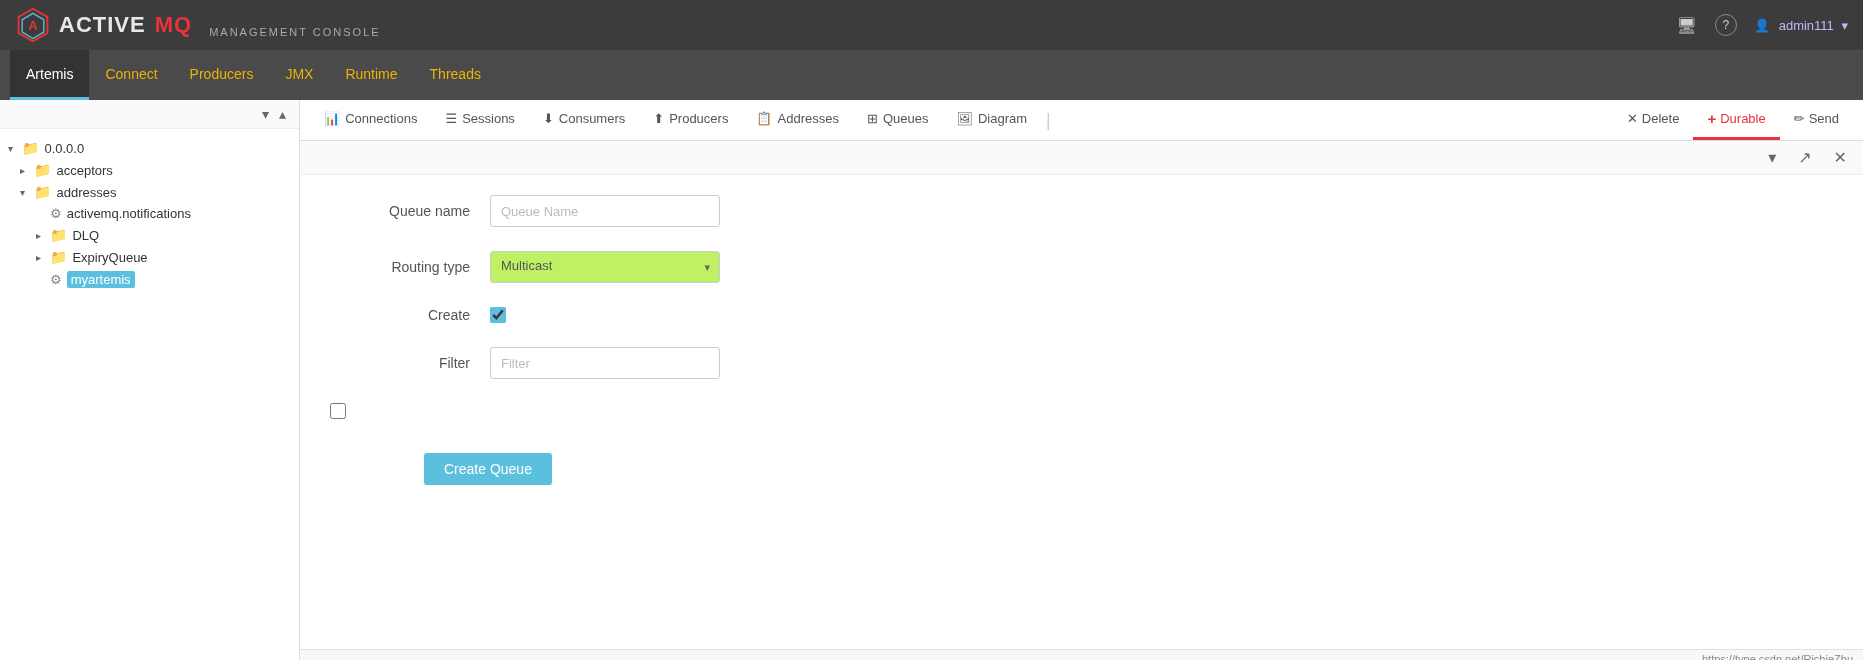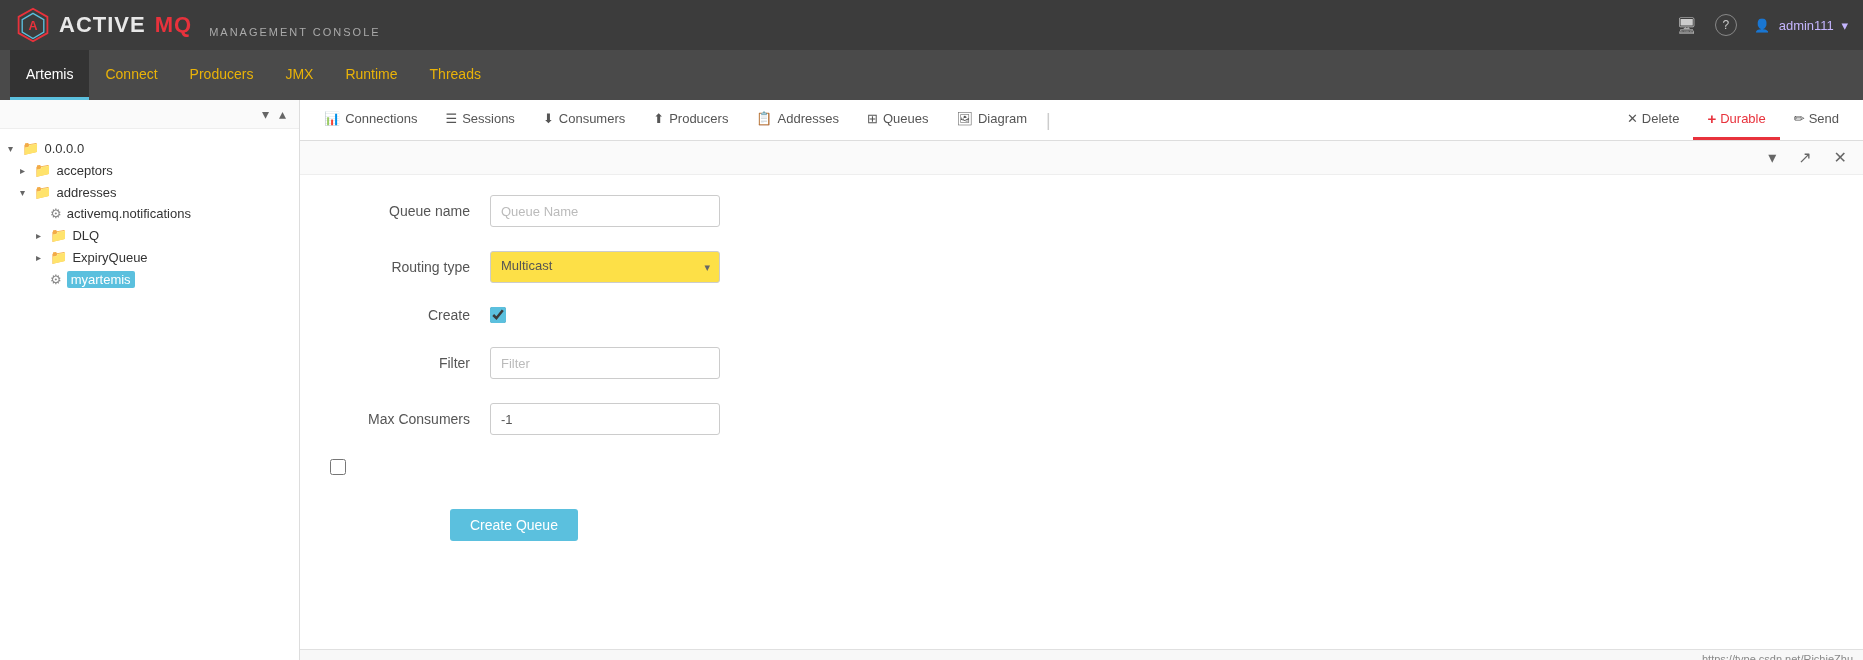--- a/index.html
+++ b/index.html
@@ -261,21 +261,21 @@
       width: 230px;
     }
     .form-select {
       width: 100%;
       height: 32px;
       border: 1px solid #ccc;
       border-radius: 3px;
       padding: 0 30px 4px 10px;
       font-size: 13px;
       color: #555;
-      background: #fde047;
+      background: #bef264;
       appearance: none;
       cursor: pointer;
       outline: none;
     }
     .select-arrow {
       position: absolute;
       right: 10px;
       top: 50%;
       transform: translateY(-50%);
       pointer-events: none;
@@ -495,30 +495,26 @@
       <div class="form-row">
         <label class="form-label">Create</label>
         <input type="checkbox" class="checkbox-input" checked="" style="">
       </div>
 
       <div class="form-row">
         <label class="form-label">Filter</label>
         <input type="text" class="form-control" placeholder="Filter" style="">
       </div>
 
-      <div class="form-row">
-        <label class="form-label">Max Consumers</label>
-        <input type="text" class="form-control" value="-1" style="">
-      </div>
 
       <div class="form-row">
         <input type="checkbox" class="checkbox-input" style="">
       </div>
 
-      <div class="form-row" style="margin-left:120px;">
+      <div class="form-row" style="margin-left:94px;">
         <button class="btn-create-queue">Create Queue</button>
       </div>
     </div>
 
     <div class="status-bar">
       <span>https://type.csdn.net/RichieZhu</span>
     </div>
   </div>
 </div>
 

